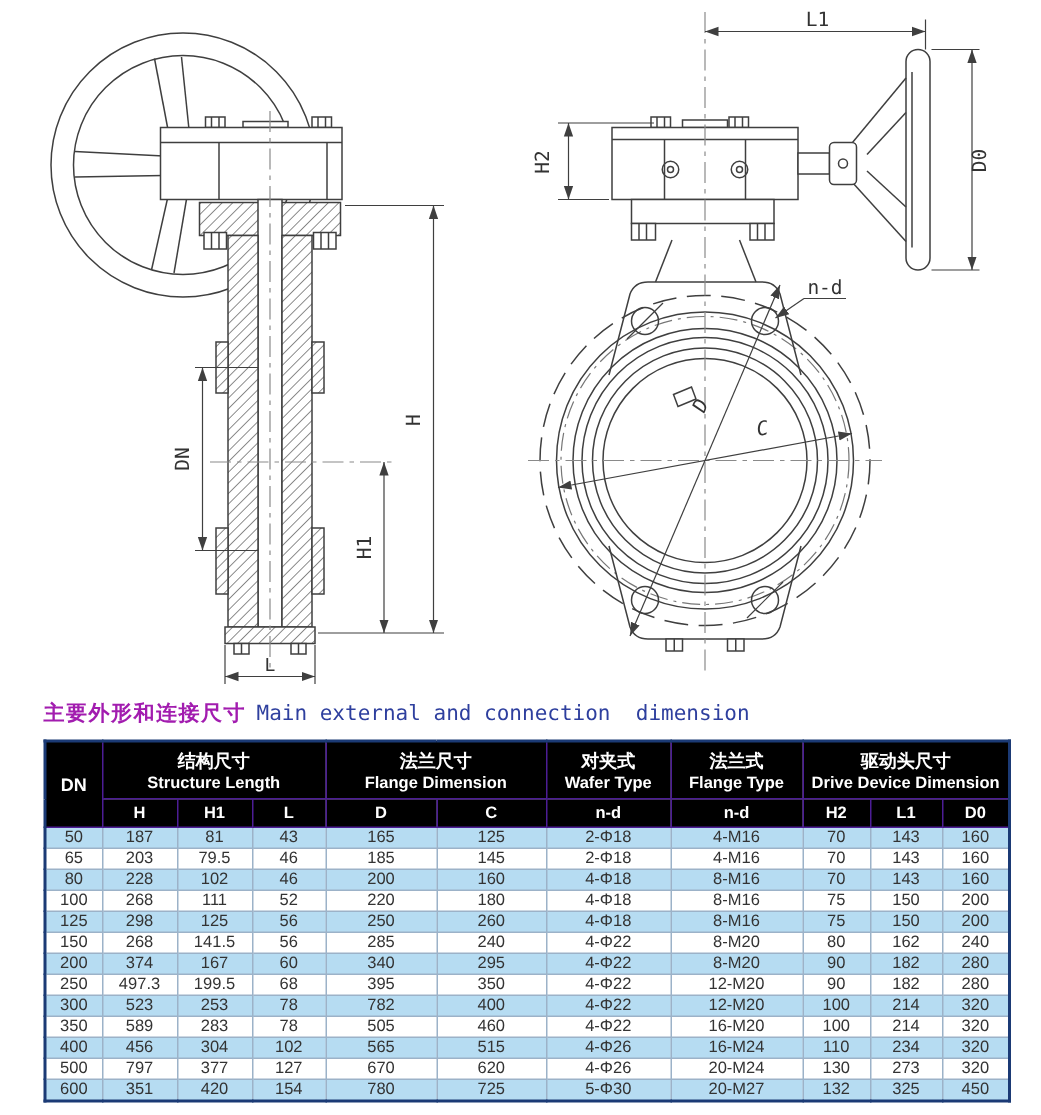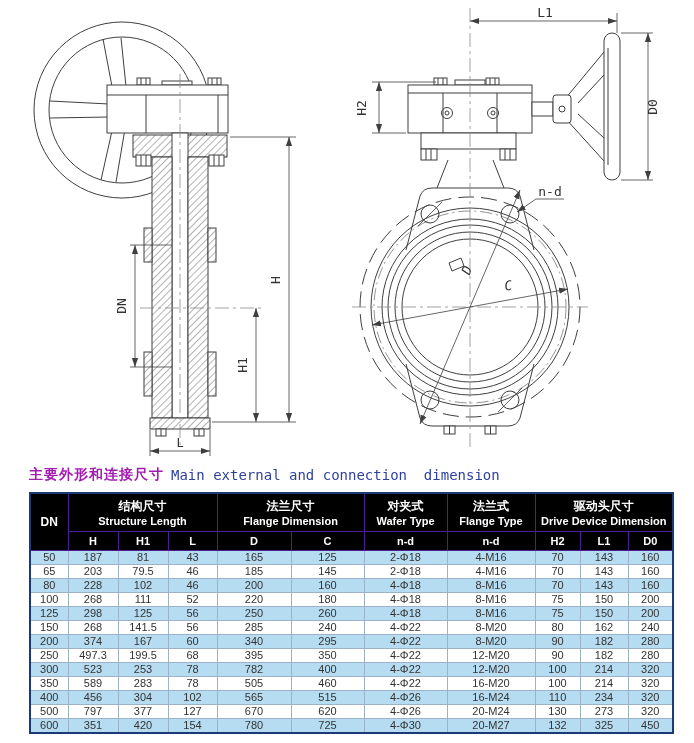--- a/index.html
+++ b/index.html
@@ -422,21 +422,21 @@
           <td>273</td>
           <td>320</td>
         </tr>
         <tr class="alt">
           <td>600</td>
           <td>351</td>
           <td>420</td>
           <td>154</td>
           <td>780</td>
           <td>725</td>
-          <td>4-Φ30</td>
+          <td>5-Φ30</td>
           <td>20-M27</td>
           <td>132</td>
           <td>325</td>
           <td>450</td>
         </tr>
       </tbody>
   </table>
 </div>
 
 </body></html>

